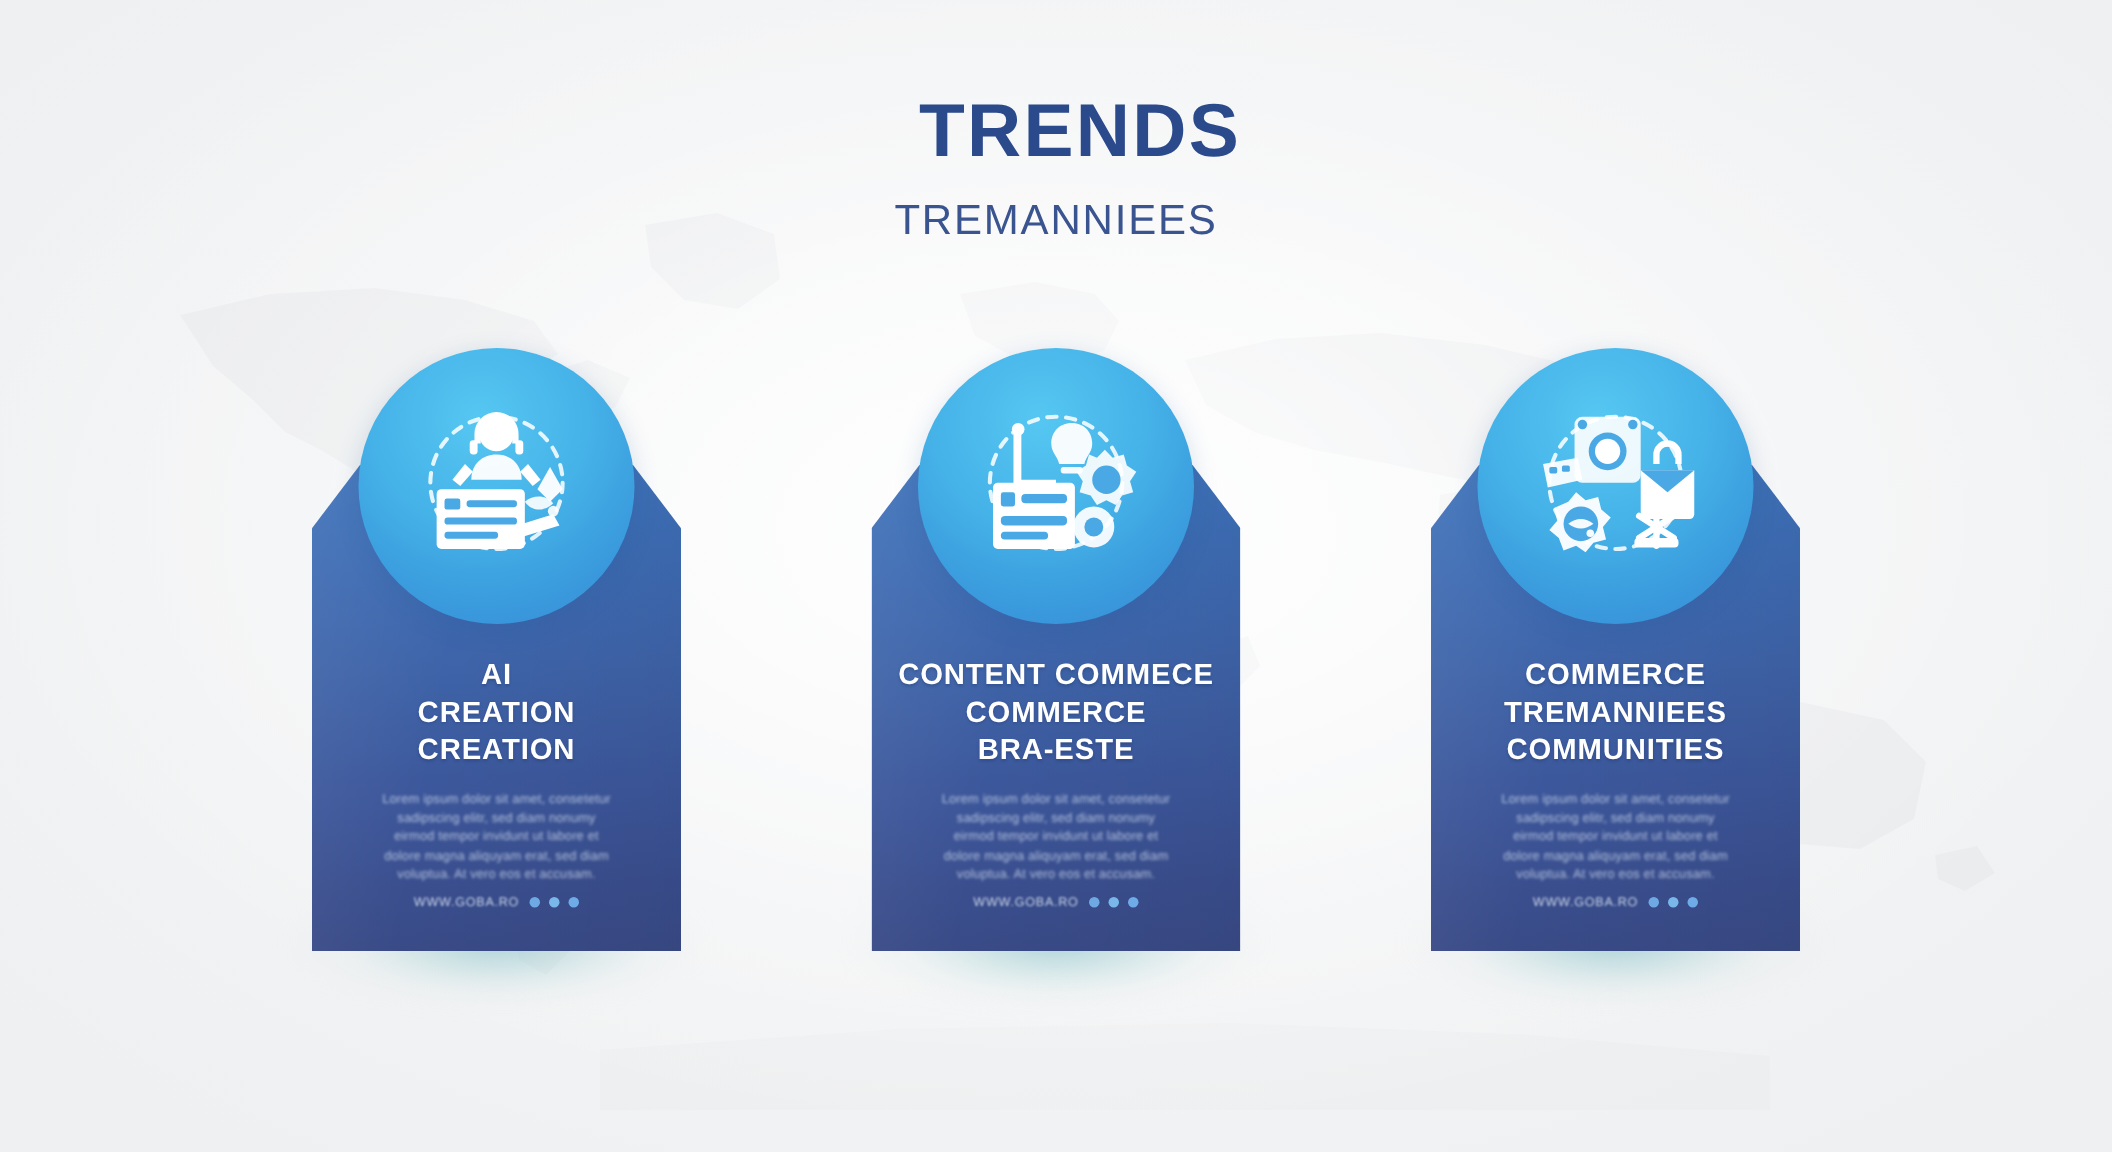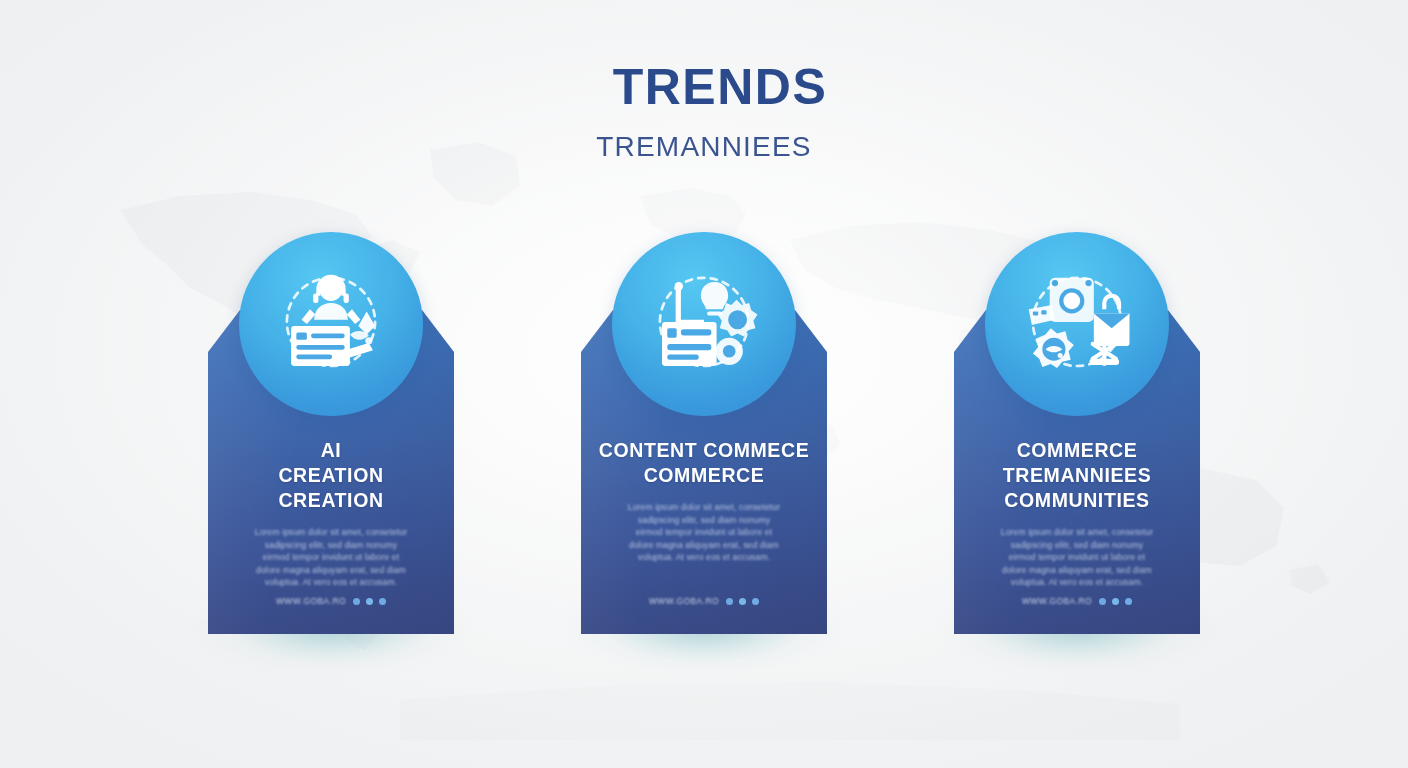--- a/index.html
+++ b/index.html
@@ -345,20 +345,21 @@
             <circle cx="84" cy="86" r="13" fill="#ffffff" opacity=".92"></circle>
             <circle cx="84" cy="86" r="6" fill="#4aa9e4"></circle>
           </g>
         </svg>
       </div>
 
       <div class="card-body">
         <div class="card-title">
           <span class="tl">CONTENT COMMECE</span>
           <span class="tl">COMMERCE</span>
+          <span class="tl">BRA-ESTE</span>
         </div>
         <div class="card-desc">
           <span>Lorem ipsum dolor sit amet, consetetur</span>
           <span>sadipscing elitr, sed diam nonumy</span>
           <span>eirmod tempor invidunt ut labore et</span>
           <span>dolore magna aliquyam erat, sed diam</span>
           <span>voluptua. At vero eos et accusam.</span>
         </div>
       </div>
 

